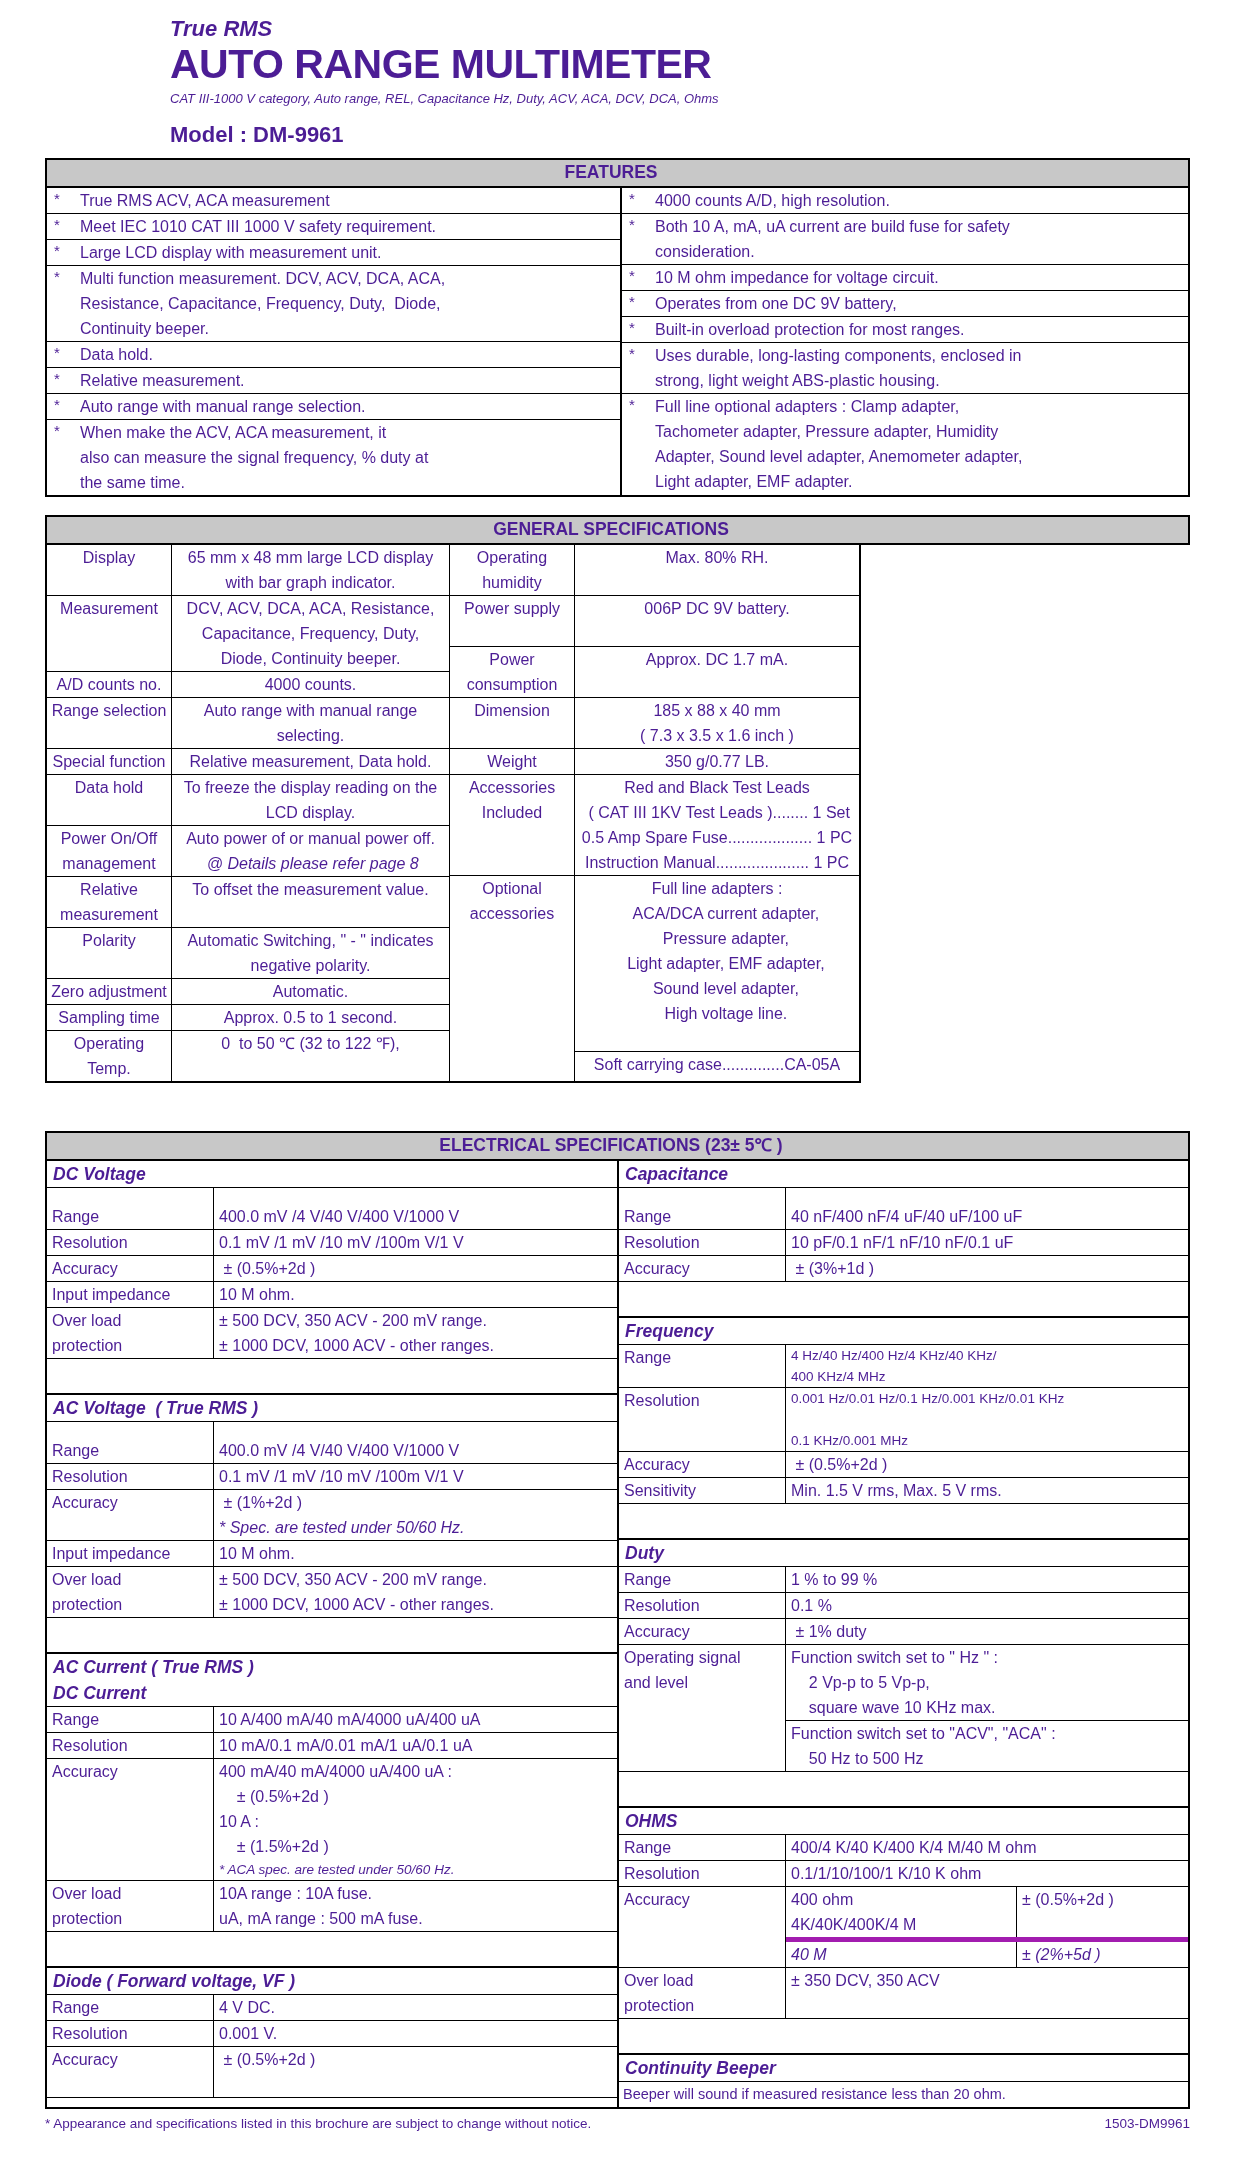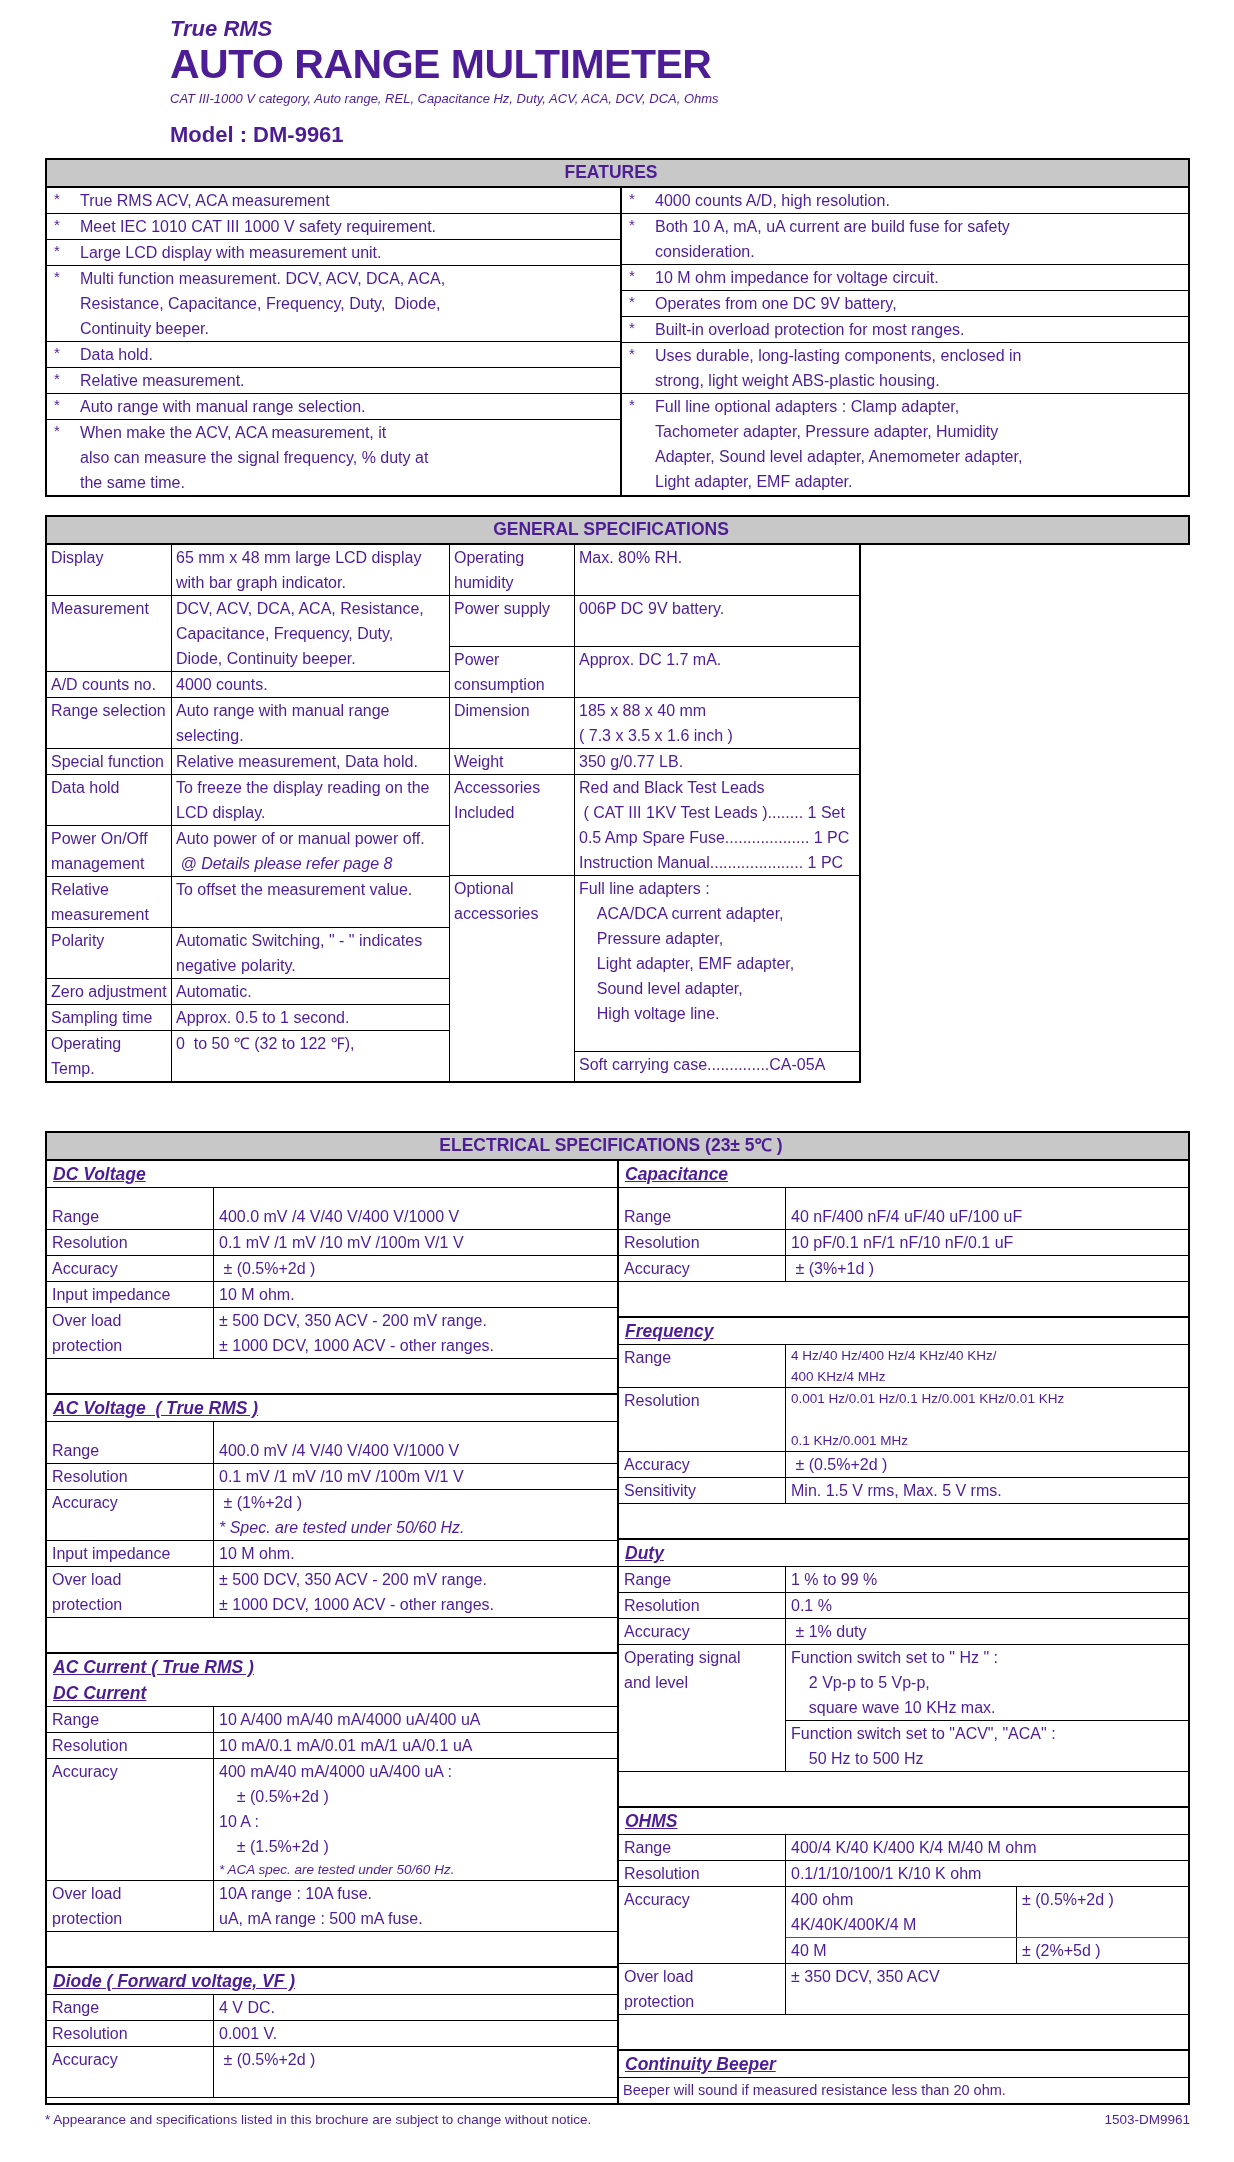--- a/index.html
+++ b/index.html
@@ -31,48 +31,48 @@
   
   .features-body { display:flex; border:2px solid #000; border-top:none; }
   .feat-col { display:flex; flex-direction:column; }
   .feat-col.left  { width:573px; border-right:2px solid #000; }
   .feat-col.right { flex:1; }
   .feat-row { display:grid; grid-template-columns:26px 1fr; border-bottom:1px solid #000; padding:0 2px 0 7px; }
   .feat-row:last-child { border-bottom:none; flex:1; }
   .star { font-size:15px; padding-top:2px; }
   
   .gen-table { width:812px; display:flex; border:2px solid #000; border-top:none; }
-  .gen-col { display:flex; flex-direction:column; }
+  .gen-col { display:flex; flex-direction:column;text-align:center; }
   .gen-col.left  { width:402px; border-right:1px solid #000; }
   .gen-col.right { flex:1; }
   .grow { display:grid; grid-template-columns:125px 1fr; border-bottom:1px solid #000; }
   .grow:last-child { border-bottom:none; flex:1; }
   .gcell  { padding:0 4px; }
   .glabel { border-right:1px solid #000; }
   .gvalue.nopad { padding:0; }
   .gvalue .vpart { padding:0 4px; }
   
   .elec-body { display:flex; border:2px solid #000; border-top:none; }
   .elec-col { display:flex; flex-direction:column; }
   .elec-col.left  { width:570px; border-right:2px solid #000; }
   .elec-col.right { flex:1;justify-content:space-between; }
   .espacer { height:34px; }
   .esec { border-top:2px solid #000; }
   .elec-col .esec:first-child { border-top:none; }
-  .esec-head { font-weight:bold; font-style:italic; border-bottom:1px solid #000; padding:0 6px;text-decoration:underline; }
+  .esec-head { font-weight:bold; font-style:italic; border-bottom:1px solid #000; padding:0 6px; }
   .esec-head .ln { font-size:17.5px; line-height:26px; min-height:26px; }
   .erow { display:grid; grid-template-columns:167px 1fr; border-bottom:1px solid #000; }
   .ecell { padding:0; }
   .elabel { border-right:1px solid #000; padding:0 5px; }
   .evalue.pad { padding:0 5px; }
   .erow.tall .ecell { padding-top:16px; }
   .vpart { padding:0 5px; }
   .vpart + .vpart { border-top:1px solid #000; }
   .vgrow { display:grid; grid-template-columns:231px 1fr; }
-  .vgrow + .vgrow { border-top:1px solid #a21caf; }
+  .vgrow + .vgrow { border-top:5px solid #a21caf;font-style:italic; }
   .vg-l { border-right:1px solid #000; padding:0 5px; }
   .vg-r { padding:0 5px; }
   .enote { padding:0 4px; }
   
   .footer { display:flex; justify-content:space-between; margin-top:6px; font-size:13.5px; line-height:18px; }
 </style>
 </head>
 <body>
 
 <div class="page">

